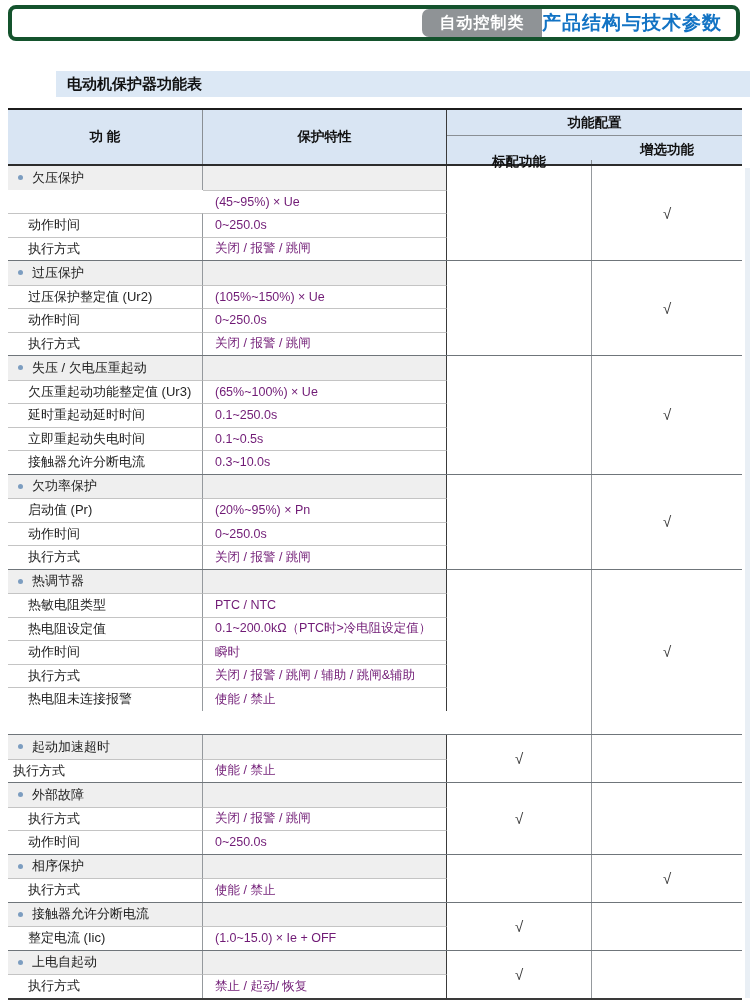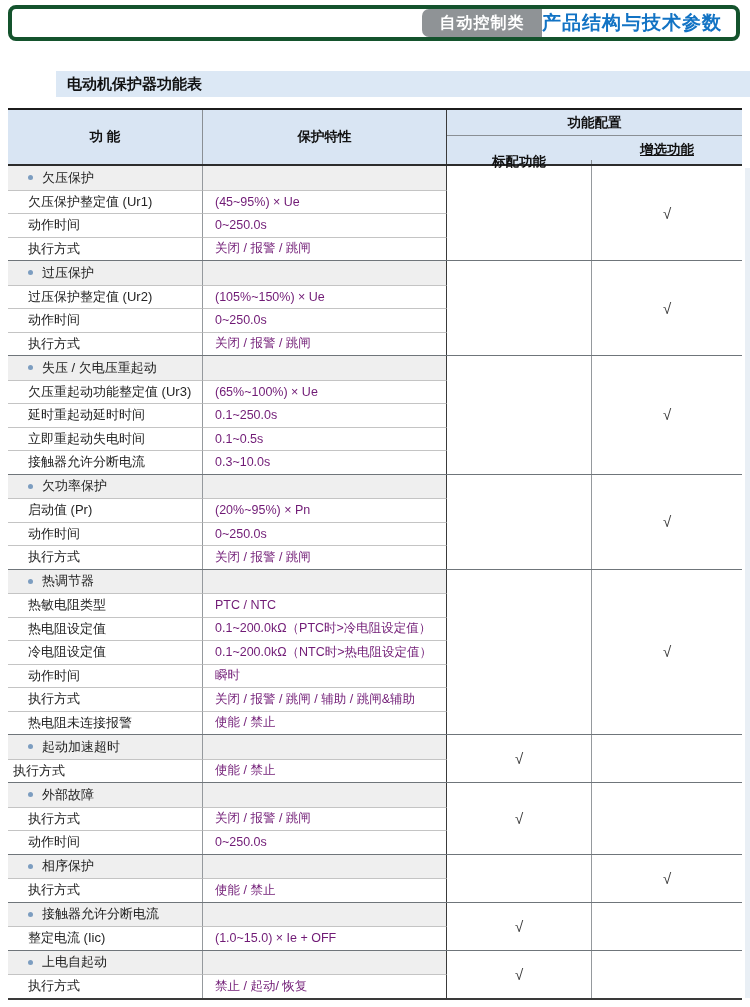--- a/index.html
+++ b/index.html
@@ -51,21 +51,21 @@
   }
   .th {
     display:flex; align-items:center; justify-content:center;
     font-weight:bold; font-size:13.5px; color:#111;
     box-sizing:border-box;
   }
   .th-fn  { grid-column:1; grid-row:1 / 3; border-right:1px solid #8a8f94; }
   .th-ch  { grid-column:2; grid-row:1 / 3; border-right:1px solid #3a3a3a; }
   .th-cfg { grid-column:3 / 5; grid-row:1; border-bottom:1px solid #8a8f94; }
   .th-std { grid-column:3; grid-row:2; border-right:1px solid #8a8f94;margin-top:24px; }
-  .th-opt { grid-column:4; grid-row:2;text-decoration:underline; }
+  .th-opt { grid-column:4; grid-row:2; }
   
   .section {
     display:grid;
     grid-template-columns:195px 244px 145px 150px;
     grid-auto-rows:23.5px;
     border-bottom:1px solid #6f757a;
   }
   .section:last-child { border-bottom:none; }
   .cell {
     display:flex; align-items:center;
@@ -75,21 +75,21 @@
     grid-column:1; padding-left:20px;
     font-size:13px; color:#232323;
     border-right:1px solid #95999d;
   }
   .cl.noindent { padding-left:5px; }
   .cv {  
     grid-column:2; padding-left:12px;
     font-size:12.5px; color:#701a75;
     border-right:1px solid #3a3a3a;
   }
-  .sec-head { background:#efefef; font-size:13px; color:#1d1d1d; }
+  .sec-head { background:#efefef; padding-left:10px; font-size:13px; color:#1d1d1d; }
   .bullet {
     width:5px; height:5px; border-radius:50%;
     background:#7c9dc0; margin-right:9px; flex:0 0 auto;
   }
   .bt { border-top:1px solid #c4c4c4; }  
   .cs, .co {
     display:flex; align-items:center; justify-content:center;
     font-size:15px; color:#3c3c3c;
     box-sizing:border-box;
   }
@@ -123,21 +123,20 @@
       <div class="th th-std">标配功能</div>
       <div class="th th-opt">增选功能</div>
     </div>
     <div id="tbody">
         <div class="section">
           <div class="cell cl sec-head">
             <span class="bullet"></span>
             <span>欠压保护</span>
           </div>
           <div class="cell cv sec-head"></div>
-          <div class="cell cl bt">欠压保护整定值 (Ur1)</div>
           <div class="cell cv bt">(45~95%) × Ue</div>
           <div class="cell cl bt">动作时间</div>
           <div class="cell cv bt">0~250.0s</div>
           <div class="cell cl bt">执行方式</div>
           <div class="cell cv bt">关闭 / 报警 / 跳闸</div>
           <div class="cs" style="grid-row: 1 / span 4;"></div>
           <div class="co" style="grid-row: 1 / span 4;">√</div>
         </div>
         <div class="section">
           <div class="cell cl sec-head">
@@ -189,22 +188,20 @@
         <div class="section">
           <div class="cell cl sec-head">
             <span class="bullet"></span>
             <span>热调节器</span>
           </div>
           <div class="cell cv sec-head"></div>
           <div class="cell cl bt">热敏电阻类型</div>
           <div class="cell cv bt">PTC / NTC</div>
           <div class="cell cl bt">热电阻设定值</div>
           <div class="cell cv bt">0.1~200.0kΩ（PTC时&gt;冷电阻设定值）</div>
-          <div class="cell cl bt">冷电阻设定值</div>
-          <div class="cell cv bt">0.1~200.0kΩ（NTC时&gt;热电阻设定值）</div>
           <div class="cell cl bt">动作时间</div>
           <div class="cell cv bt">瞬时</div>
           <div class="cell cl bt">执行方式</div>
           <div class="cell cv bt">关闭 / 报警 / 跳闸 / 辅助 / 跳闸&amp;辅助</div>
           <div class="cell cl bt">热电阻未连接报警</div>
           <div class="cell cv bt">使能 / 禁止</div>
           <div class="cs" style="grid-row: 1 / span 7;"></div>
           <div class="co" style="grid-row: 1 / span 7;">√</div>
         </div>
         <div class="section">

